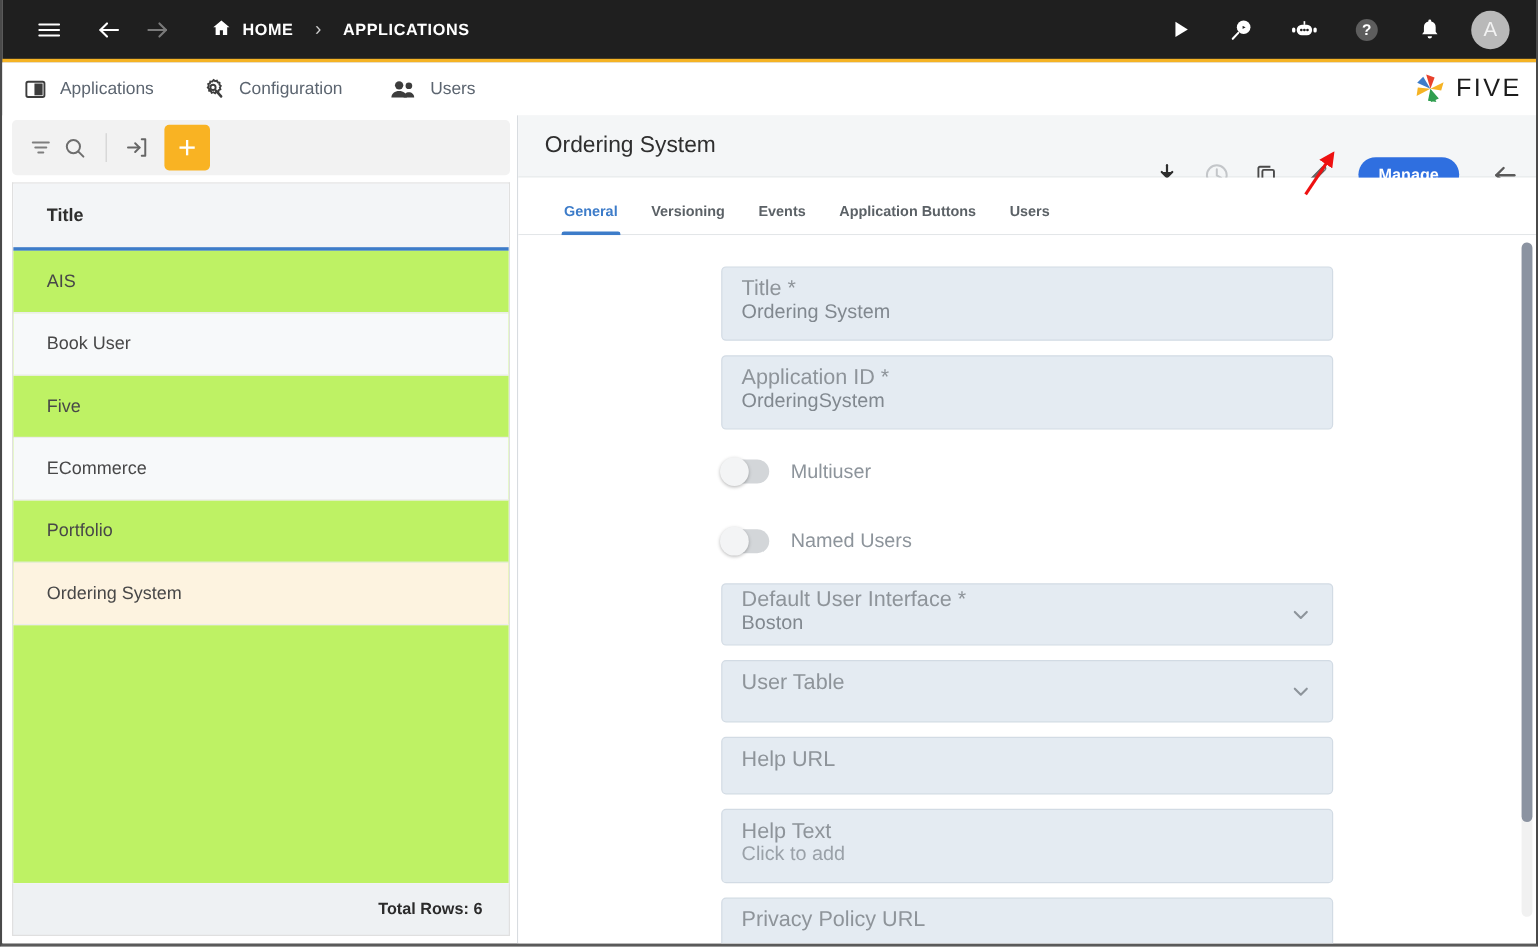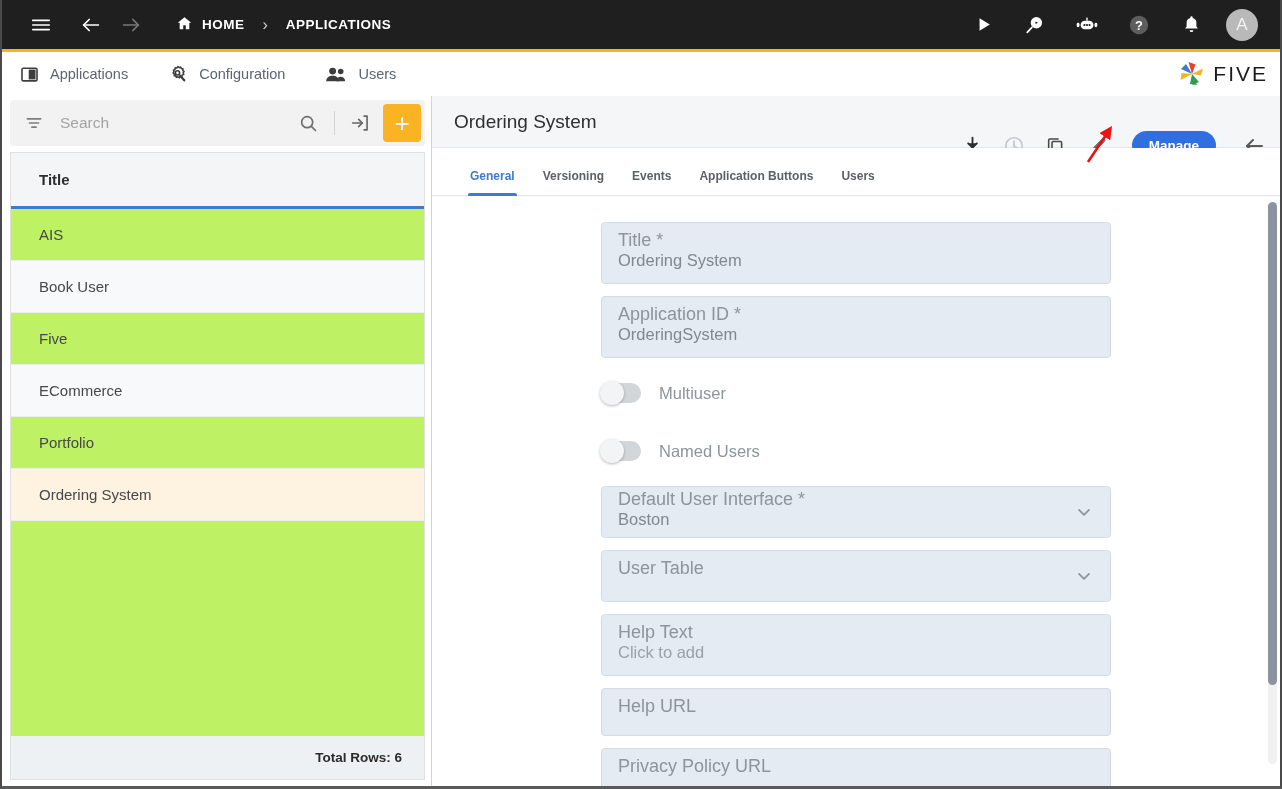--- a/index.html
+++ b/index.html
@@ -348,21 +348,20 @@
 
     <div class="left">
       <div class="search-row">
         <span class="filter-ico">
           <svg width="20" height="20" viewBox="0 0 24 24" fill="none" stroke="#7e7e7e" stroke-width="2" stroke-linecap="round">
             <line x1="4" y1="7" x2="20" y2="7"></line>
               <line x1="6.5" y1="12" x2="17.5" y2="12"></line>
               <line x1="9.5" y1="17" x2="14.5" y2="17"></line>
           </svg>
         </span>
-        <input class="search-input" value="" placeholder="Search" style="">
         <span class="search-ico">
           <svg width="20" height="20" viewBox="0 0 24 24" fill="none" stroke="#6e6e6e" stroke-width="2" stroke-linecap="round">
             <circle cx="11" cy="11" r="6.6"></circle>
               <line x1="16" y1="16" x2="21" y2="21"></line>
           </svg>
         </span>
         <span class="vdiv"></span>
         <span class="import-ico">
           <svg width="22" height="22" viewBox="0 0 24 24" fill="none" stroke="#666" stroke-width="1.8" stroke-linecap="round" stroke-linejoin="round">
             <path d="M16.5 4.5h3.2v15h-3.2"></path>
@@ -486,27 +485,27 @@
 
           <div class="field empty-select">
             <div class="f-label">User Table</div>
             <span class="chev">
               <svg width="20" height="20" viewBox="0 0 24 24" fill="none" stroke="#8d949b" stroke-width="2.1" stroke-linecap="round" stroke-linejoin="round">
                   <polyline points="6,9.5 12,15.5 18,9.5"></polyline>
                 </svg>
             </span>
           </div>
 
+          <div class="field tall">
+            <div class="f-label">Help URL</div>
+          </div>
+
           <div class="field">
             <div class="f-label">Help Text</div>
             <div class="f-value ph">Click to add</div>
-          </div>
-
-          <div class="field tall">
-            <div class="f-label">Help URL</div>
           </div>
 
           <div class="field tall">
             <div class="f-label">Privacy Policy URL</div>
           </div>
 
         </div>
 
         <div class="vscroll">
           <div class="thumb"></div>

